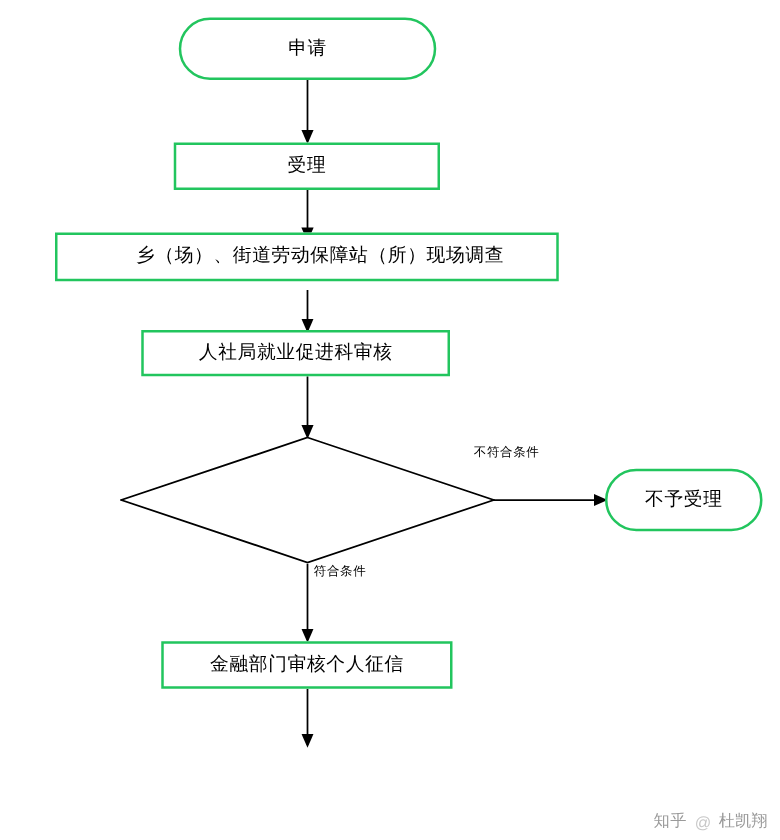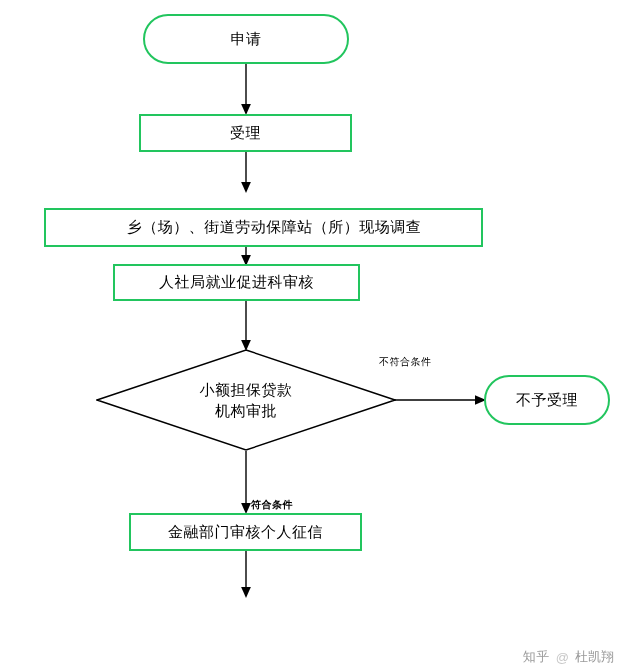--- a/index.html
+++ b/index.html
@@ -128,48 +128,46 @@
   </svg>
 
   <div class="node rounded" style="left:143px; top:14px; width:206px; height:50px;">
     <span>申请</span>
   </div>
 
   <div class="node rect" style="left:139px; top:114px; width:213px; height:38px;">
     <span>受理</span>
   </div>
 
-  <div class="node rect" style="left:44px; top:208px; width:439px; height:39px;padding-left:21px;">
+  <div class="node rect" style="left:44px; top:186px; width:403px; height:39px;padding-left:21px;">
     <span>乡（场）、街道劳动保障站（所）现场调查</span>
   </div>
 
   <div class="node rect" style="left:113px; top:264px; width:247px; height:37px;">
     <span>人社局就业促进科审核</span>
   </div>
 
   <div class="diamond-wrap" style="left:96px; top:349px; width:300px; height:102px;">
     <svg width="300" height="102" viewBox="0 0 300 102">
       <polygon points="150,1 299,51 150,101 1,51" fill="#ffffff" stroke="#000000" stroke-width="1.4"></polygon>
     </svg>
-    <span class="diamond-label">小额担保贷款
-机构审批</span>
   </div>
 
   <div class="node rounded" style="left:484px; top:375px; width:126px; height:50px;">
     <span>不予受理</span>
   </div>
 
   <div class="node rect" style="left:129px; top:513px; width:233px; height:38px;">
     <span>金融部门审核个人征信</span>
   </div>
 
 
   <div class="edge-label" style="left:379px; top:355px;">不符合条件</div>
 
-  <div class="edge-label" style="left:251px; top:498px;font-weight:bold;">符合条件</div>
+  <div class="edge-label" style="left:251px; top:450px;">符合条件</div>
 
   <div class="watermark">
     <span class="wm-logo">知乎</span>
     <span class="wm-sep">@</span>
     <span class="wm-user">杜凯翔</span>
   </div>
 
 </div>
 
 </body></html>

